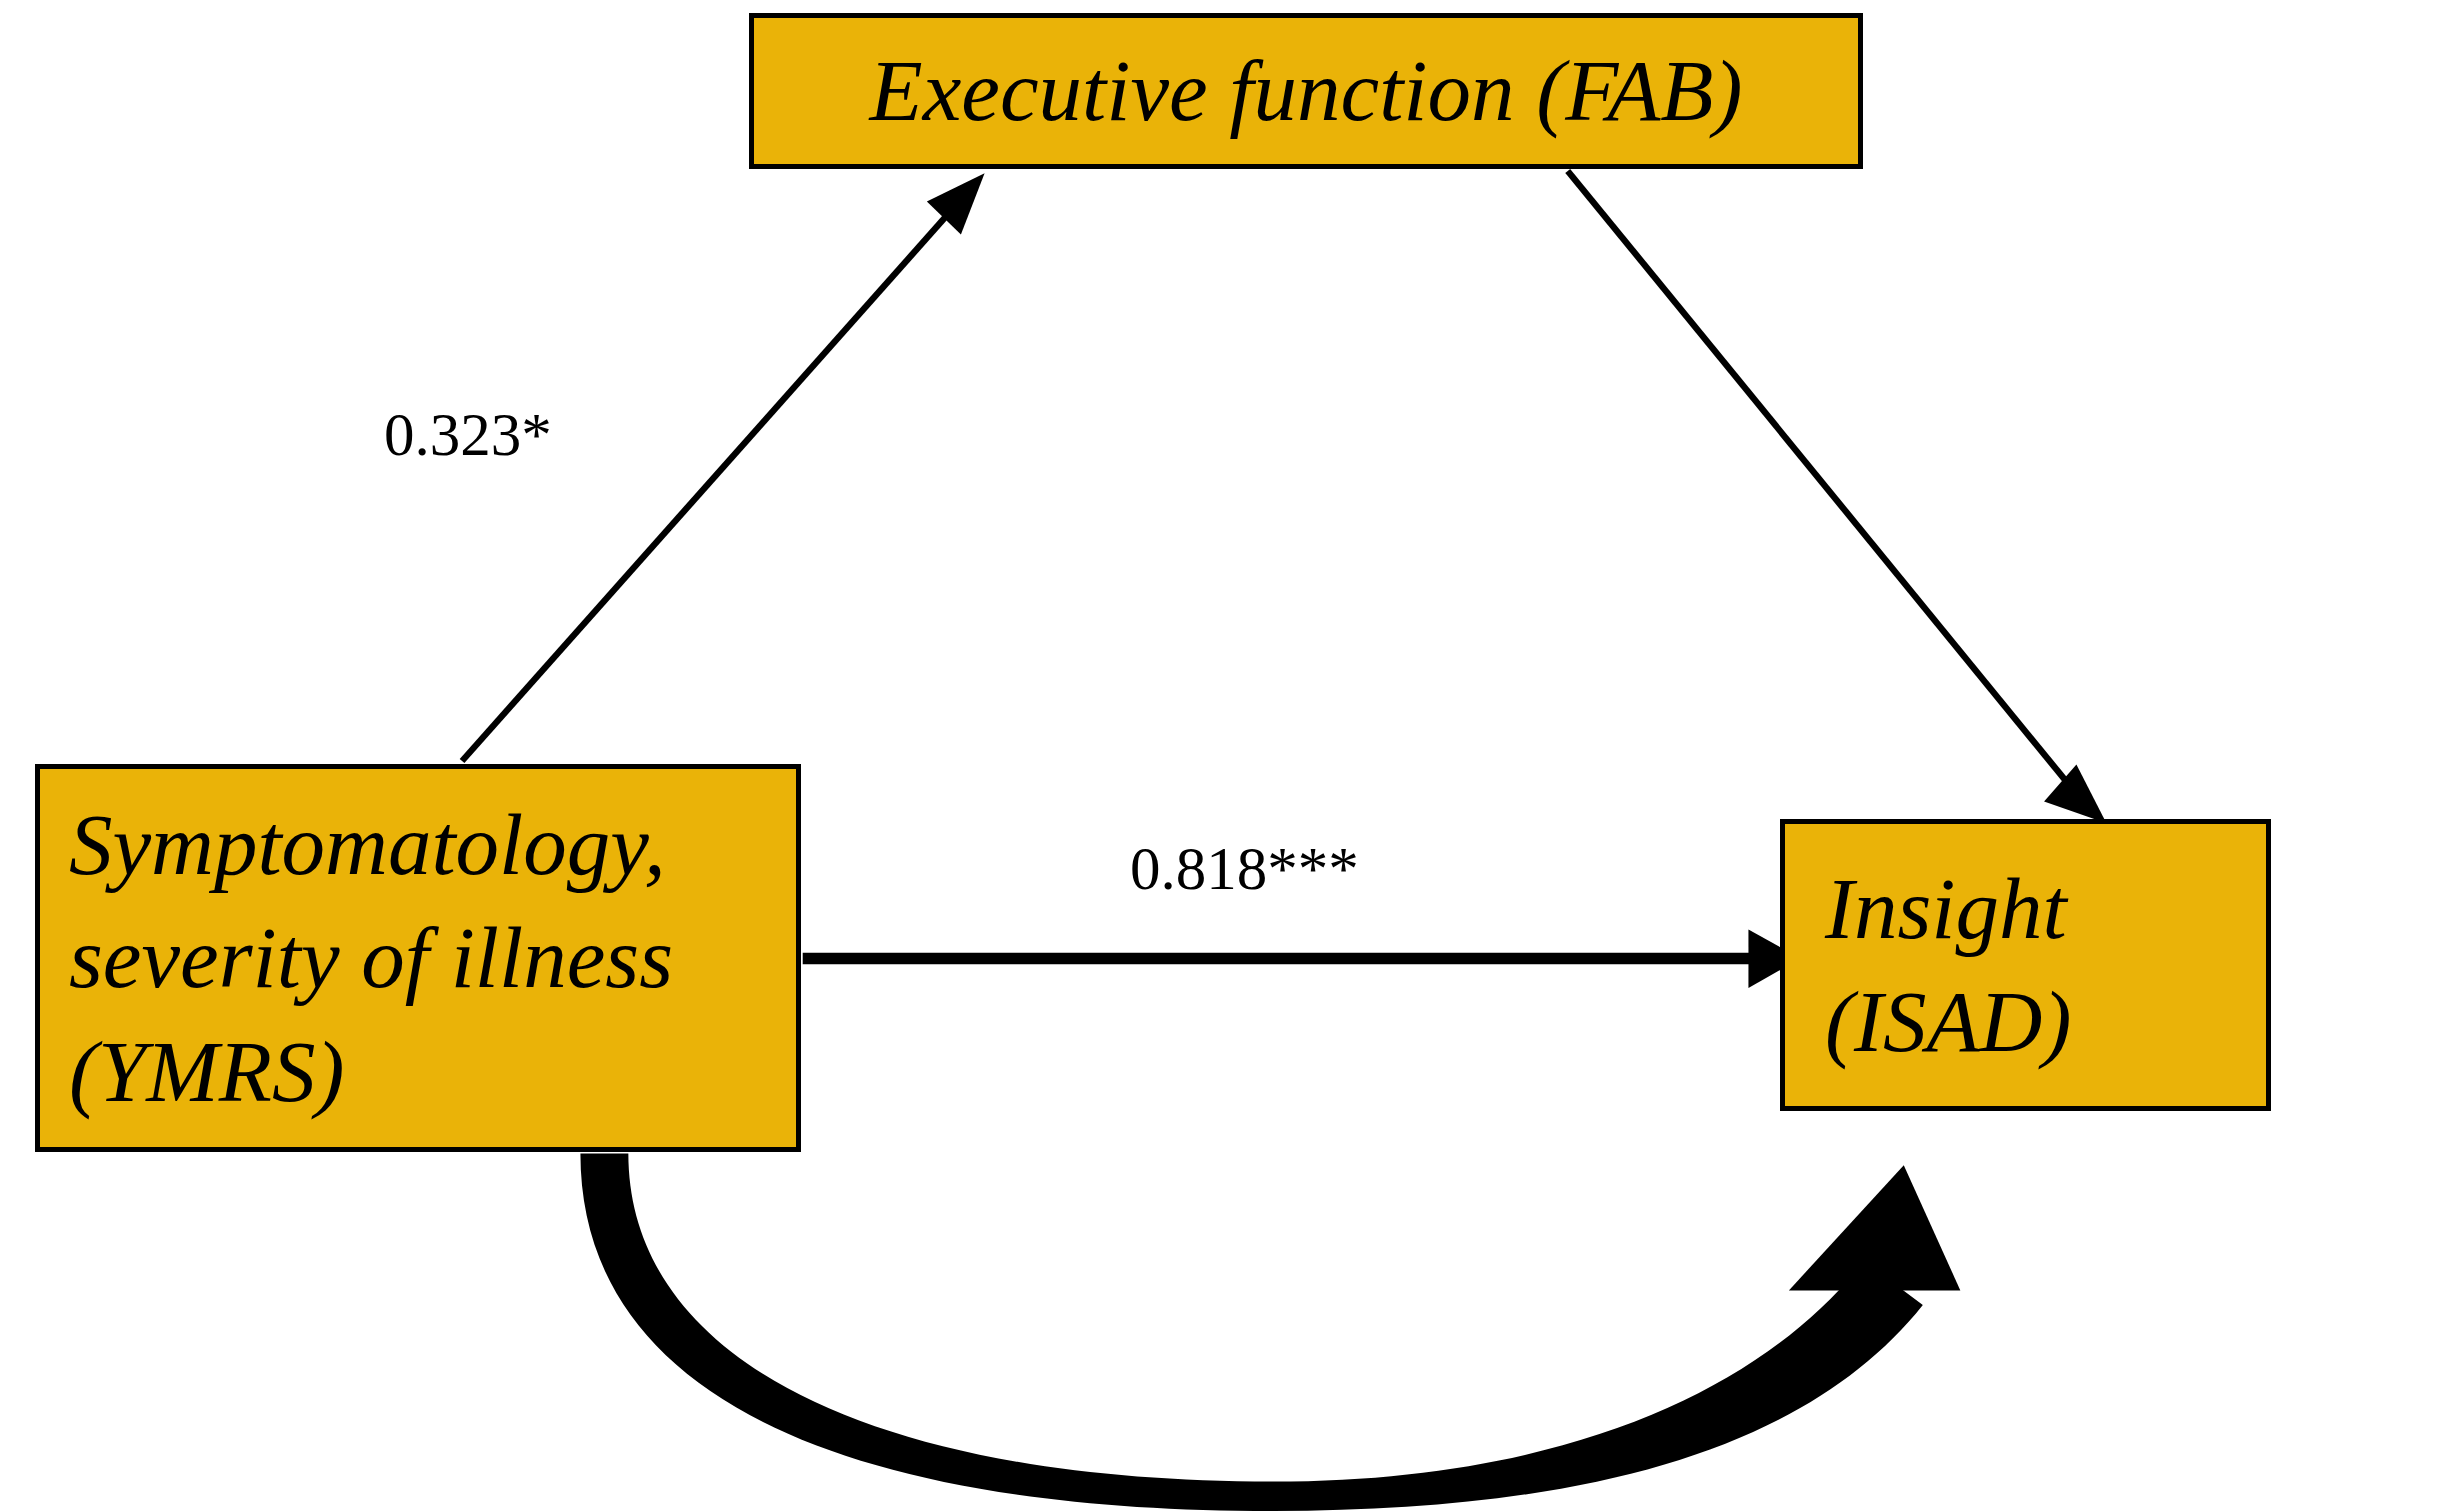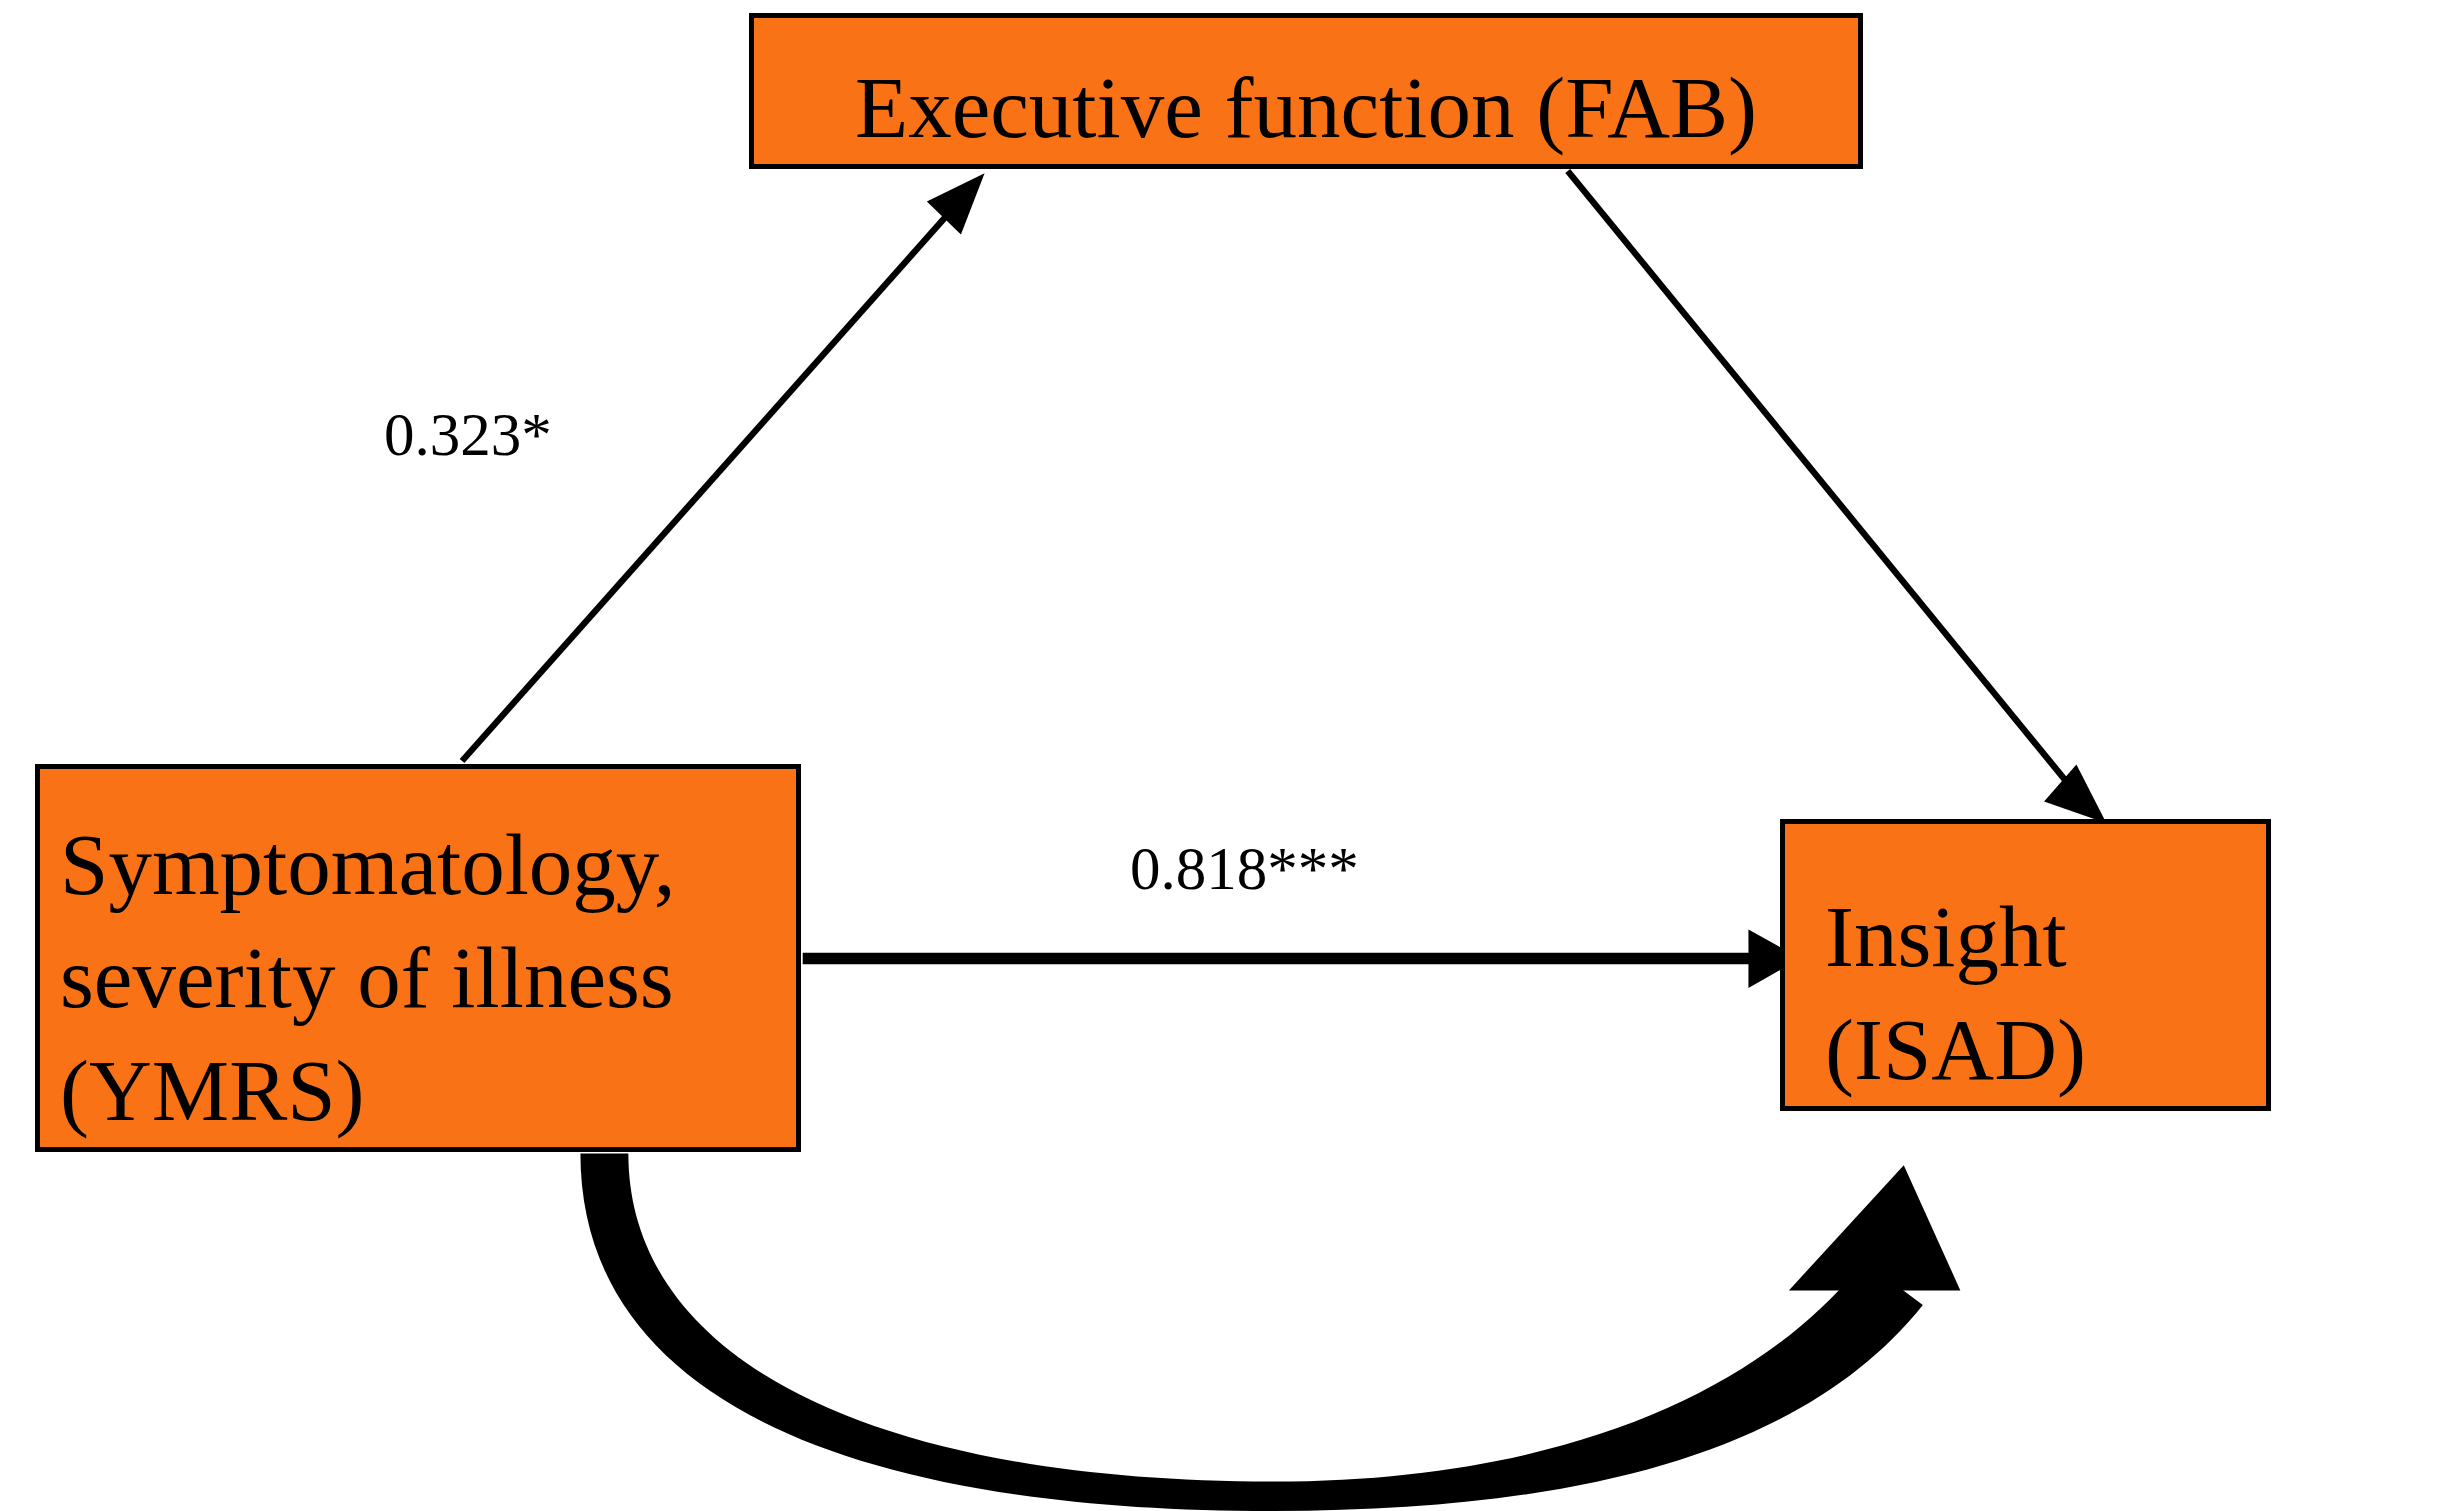--- a/index.html
+++ b/index.html
@@ -22,26 +22,27 @@
     position: absolute;
     left: 0;
     top: 0;
     width: 2438px;
     height: 1511px;
     display: block;
   }
   .node-box {
     position: absolute;
     box-sizing: border-box;
-    background: #f97316;
+    background: #eab308;
     border: 5.2px solid #000000;
     display: flex;
     flex-direction: column;
-    justify-content: flex-end;
+    justify-content: center;
     z-index: 3;
+    font-style: italic;
   }
   .node-label {
     color: #000000;
     font-family: "Liberation Serif", "DejaVu Serif", serif;
     font-size: 87px;
     line-height: 1.30;
     white-space: pre-line;
     font-weight: 400;
   }
   #node-fab {
@@ -56,21 +57,21 @@
   }
   #node-ymrs {
     left: 35px;
     top: 764px;
     width: 766px;
     height: 388px;
     align-items: flex-start;
   }
   #node-ymrs .node-label {
     text-align: left;
-    padding-left: 20px;
+    padding-left: 29px;
   }
   #node-isad {
     left: 1780px;
     top: 819px;
     width: 491px;
     height: 292px;
     align-items: flex-start;
   }
   #node-isad .node-label {
     text-align: left;

